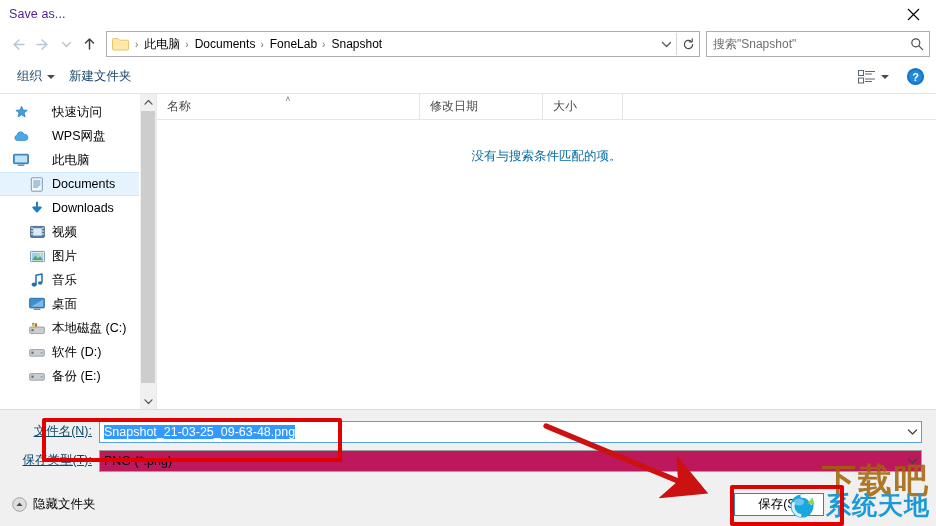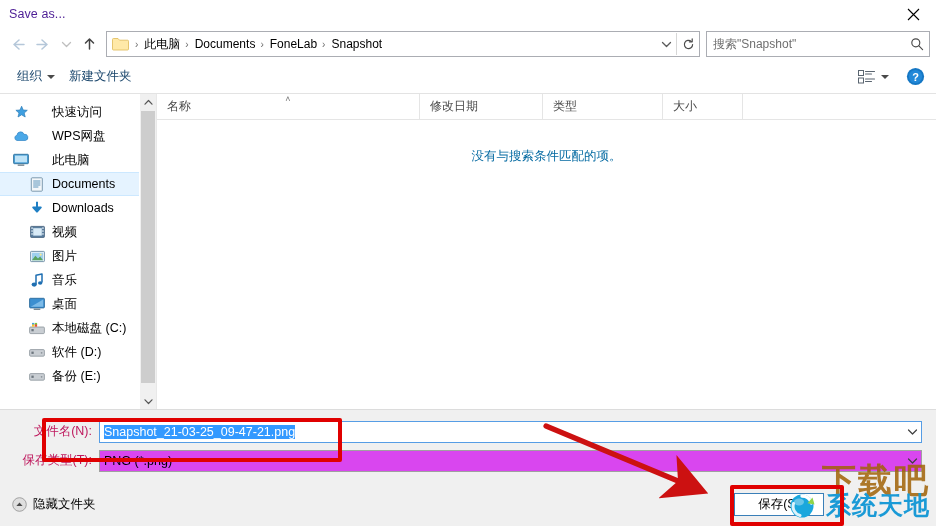--- a/index.html
+++ b/index.html
@@ -333,36 +333,37 @@
     display: flex;
     align-items: center;
     height: 23px;
     margin-bottom: 6px;
   }
   .form-label {
     width: 78px;
     min-width: 78px;
     text-align: right;
     font-size: 12.5px;
-    color: #be185d;
+    color: #0c4a6e;
     padding-right: 7px;
     white-space: nowrap;
+    text-decoration: underline;
   }
   .combo {
     flex: 1;
     height: 22px;
     border: 1px solid #7a7a7a;
     background: #ffffff;
     display: flex;
     align-items: center;
     min-width: 0;
     box-sizing: border-box;
   }
   .combo.focused { border: 1px solid #569de5; }
-  .combo.greyed { background: #d946ef; border: 1px solid #a0a0a0; }
+  .combo.greyed { background: #be185d; border: 1px solid #a0a0a0; }
   .combo .val {
     flex: 1;
     font-size: 12.5px;
     padding-left: 4px;
     white-space: nowrap;
     overflow: hidden;
     min-width: 0;
     color: #000;
   }
   .combo .val .sel {
@@ -726,37 +727,34 @@
 
     <div class="filelist">
       <div class="col-header">
         <div class="col" style="width:263px">
           <span class="sortmark">˄</span>
           <span>名称</span>
         </div>
         <div class="col" style="width:123px">
           <span>修改日期</span>
         </div>
-        <div class="col" style="width:120px">
-          <span>类型</span>
-        </div>
         <div class="col" style="width:80px">
           <span>大小</span>
         </div>
         <div class="col" style="flex:1;border-right:none"></div>
       </div>
       <div class="list-empty">没有与搜索条件匹配的项。</div>
     </div>
   </div>
 
   <div class="form">
     <div class="form-row">
       <div class="form-label">文件名(N):</div>
       <div class="combo focused">
-        <div class="val"><span class="sel">Snapshot_21-03-25_09-47-21.png</span></div>
+        <div class="val"><span class="sel">Snapshot_21-03-25_09-63-48.png</span></div>
         <div class="chev">
           <svg width="11" height="8" viewBox="0 0 11 8">
             <path d="M1.5 2 L5.5 6 L9.5 2" stroke="#3f3f3f" stroke-width="1.2" fill="none" stroke-linecap="round" stroke-linejoin="round"></path>
           </svg>
         </div>
       </div>
     </div>
     <div class="form-row">
       <div class="form-label">保存类型(T):</div>
       <div class="combo greyed">

